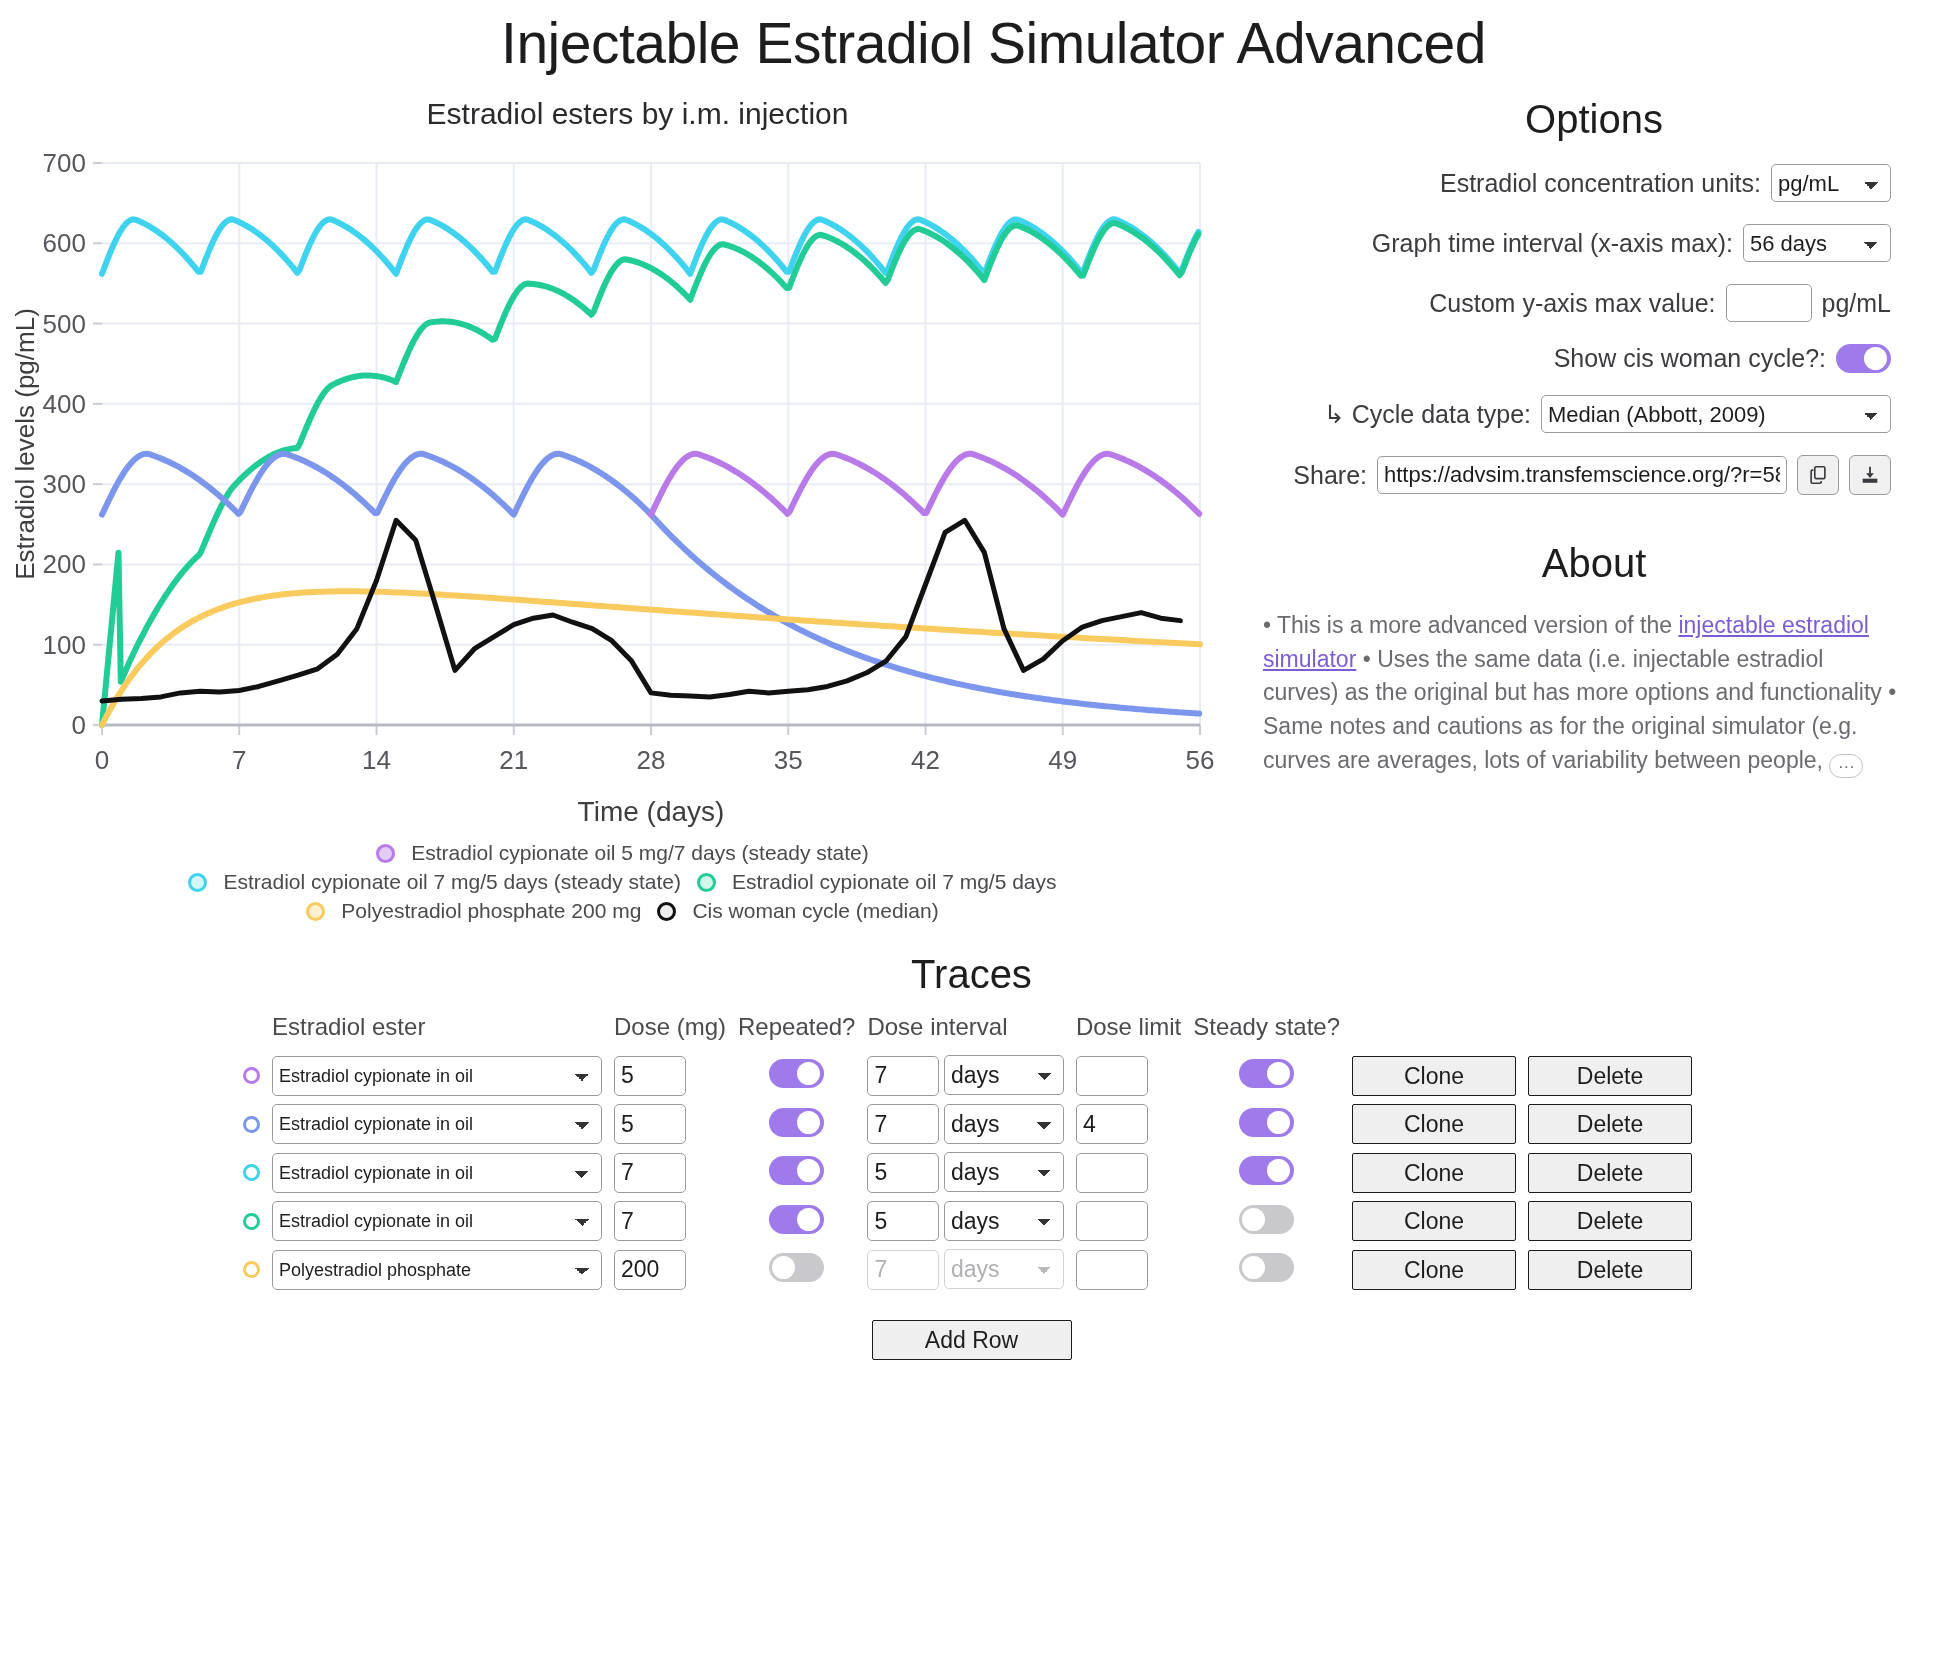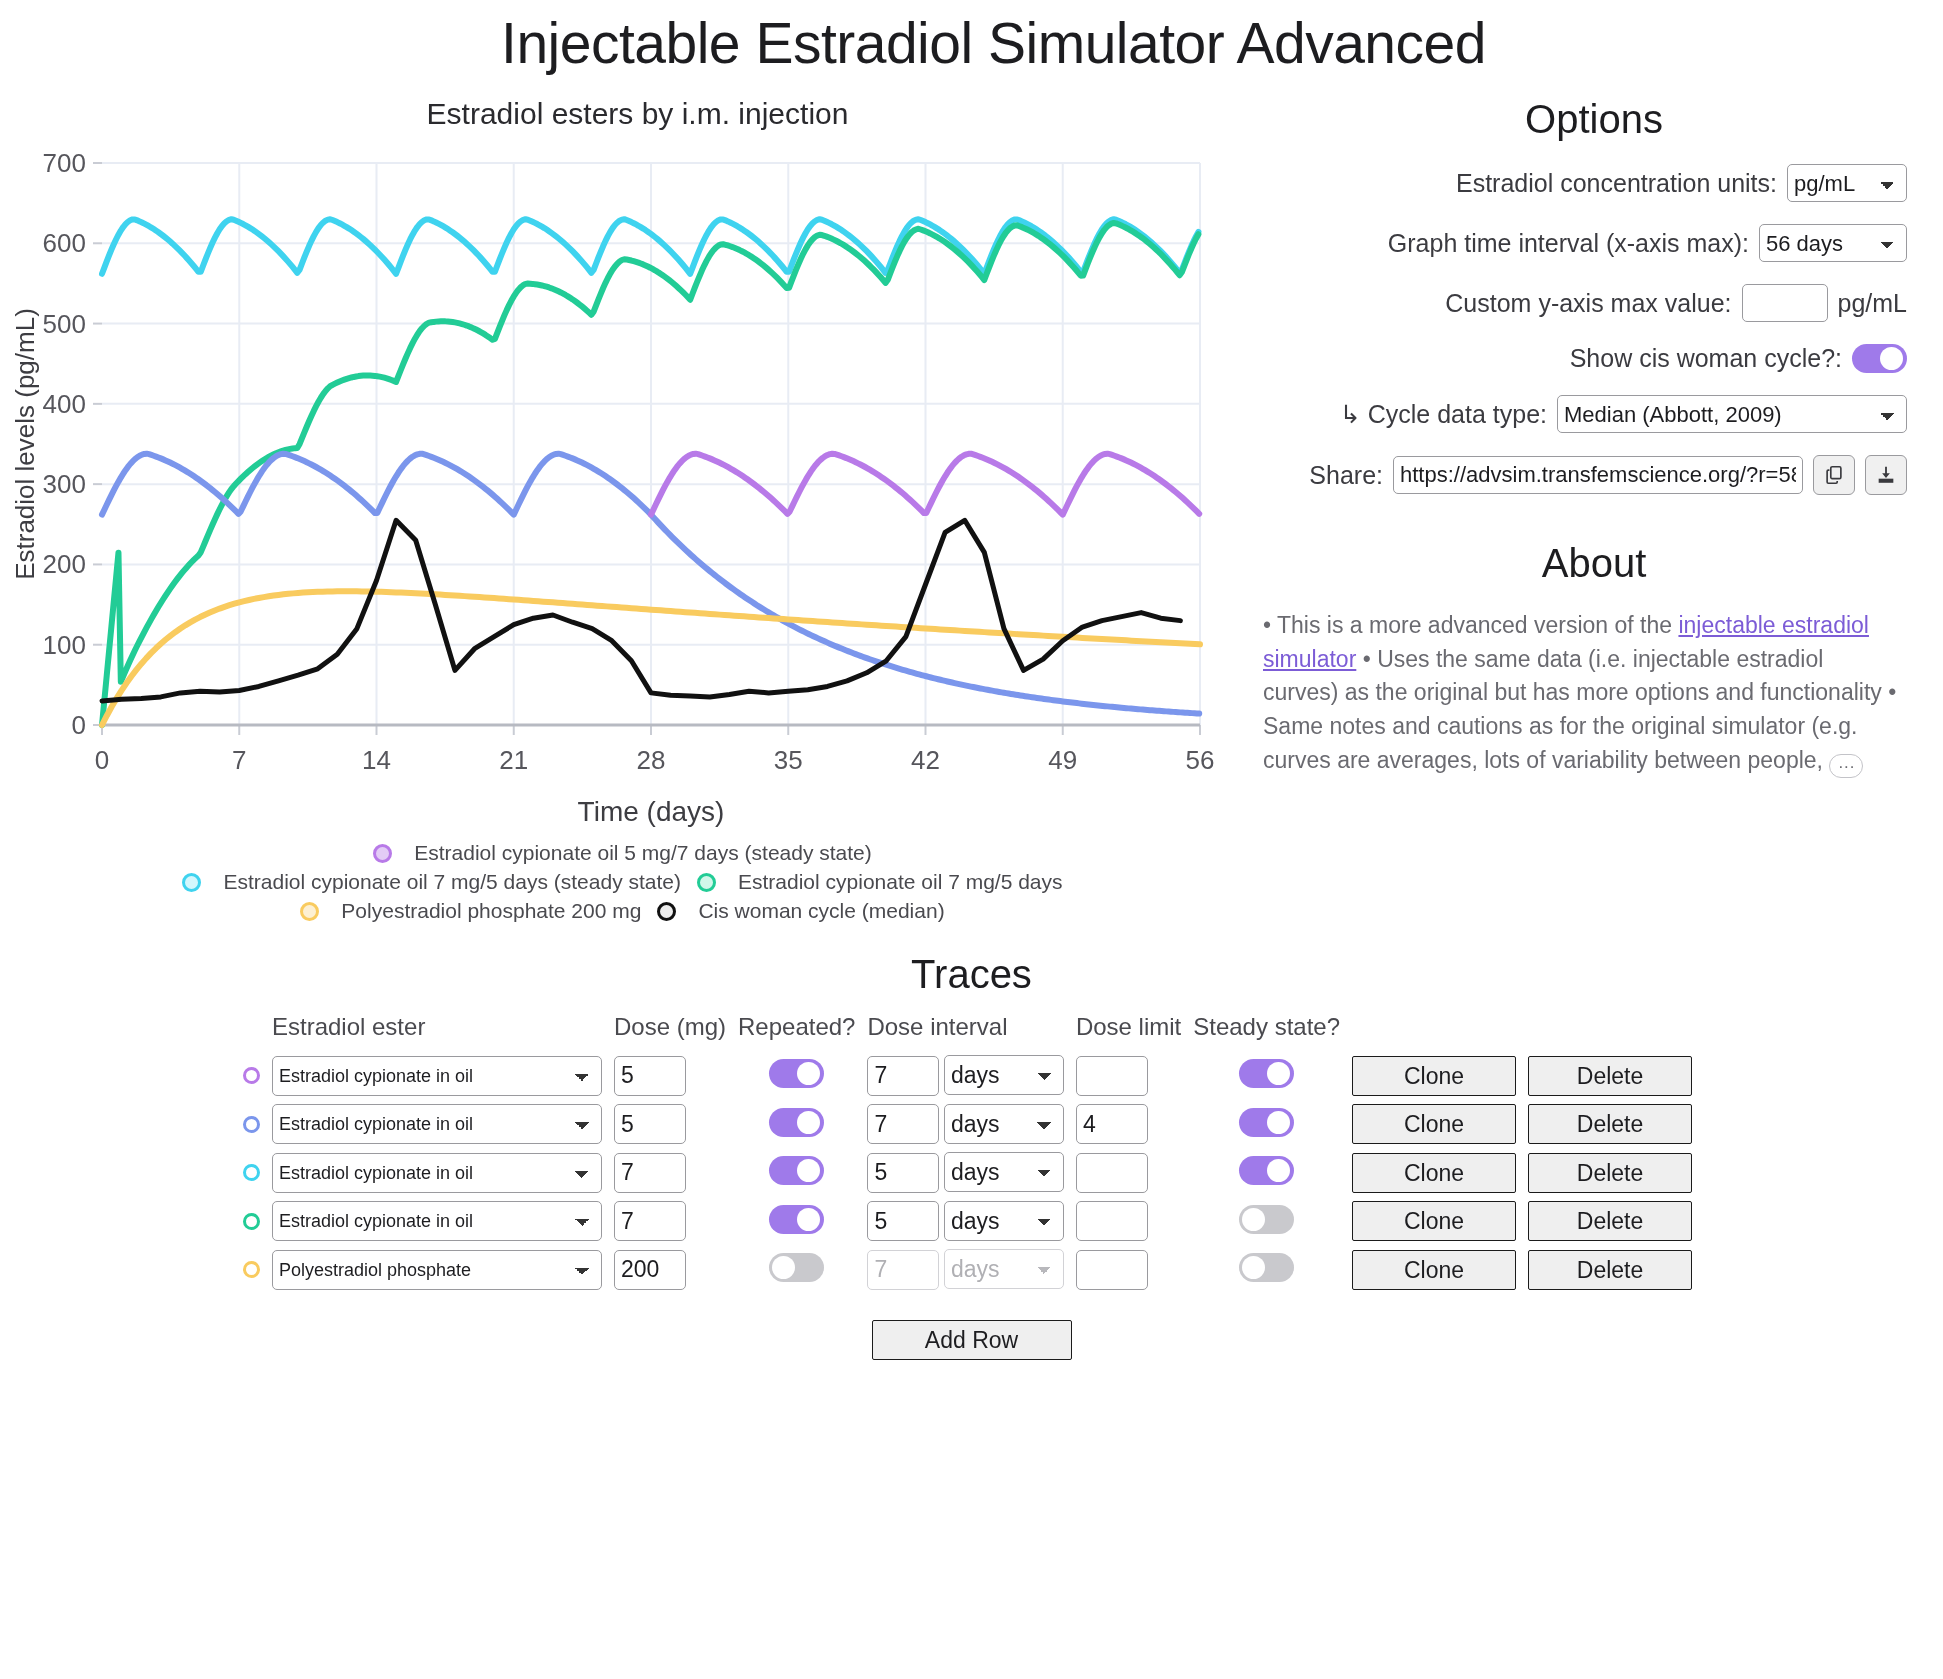--- a/index.html
+++ b/index.html
@@ -40,36 +40,36 @@
   }
   .chart-wrap { position: relative; width: 1245px; height: 700px; }
   .chart-wrap svg { display: block; }
 
   
   .legend { margin-top: 6px; padding: 0 30px; }
   .legend-row {
     display: flex; justify-content: center; align-items: center;
     gap: 16px; margin: 5px 0;
   }
-  .legend-item { display: flex; align-items: center; gap: 22px; }
+  .legend-item { display: flex; align-items: center; gap: 16px; }
   .legend-dot {
     width: 19px; height: 19px; border-radius: 50%;
     border: 3px solid #888; background: #fff;
     flex: 0 0 auto;
   }
   .legend-label { font-size: 21px; color: #4a4a4f; white-space: nowrap; }
 
   
   .panel-h {
     text-align: center; font-size: 40px; font-weight: 400;
     color: #1d1d20; margin: 0 0 22px 0;
   }
   .opt-row {
     display: flex; align-items: center; justify-content: flex-end;
-    gap: 10px; margin-bottom: 22px; padding-right: 36px;
+    gap: 10px; margin-bottom: 22px; padding-right: 52px;
   }
   .opt-label { font-size: 25px; color: #3b3b40; }
   select.ui, input.ui {
     font-family: "Liberation Sans", sans-serif;
     font-size: 22px;
     color: #1d1d20;
     background: #fff;
     border: 1px solid #9a9a9e;
     border-radius: 5px;
     padding: 4px 6px;

